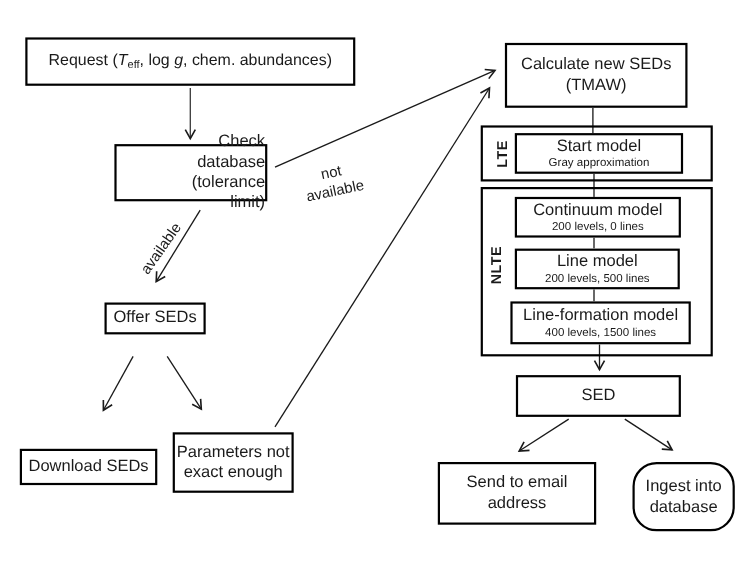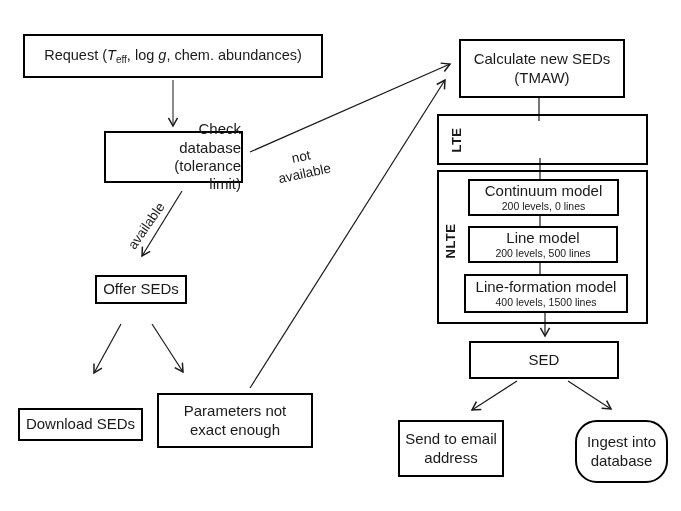--- a/index.html
+++ b/index.html
@@ -56,30 +56,30 @@
     white-space: nowrap;
   }
   .it { font-style: italic; }
   .sub { font-size: 10px; vertical-align: -3px; line-height: 0; }
 
   
   .b-request        { left: 23px;  top: 34px;  width: 300px; height: 44px; font-size: 14.5px; }
   .b-check          { left: 104px; top: 131px; width: 139px; height: 52px; padding-left: 35px; }
   .b-offer          { left: 95px;  top: 275px; width: 92px;  height: 29px; }
   .b-download       { left: 18px;  top: 408px; width: 125px; height: 33px; }
-  .b-params         { left: 157px; top: 393px; width: 156px; height: 55px; }
+  .b-params         { left: 157px; top: 393px; width: 110px; height: 55px; }
   .b-calculate      { left: 459px; top: 39px;  width: 166px; height: 59px; }
   .g-lte            { left: 437px; top: 114px; width: 211px; height: 51px; }
   .b-start          { left: 468px; top: 121px; width: 153px; height: 37px; }
   .g-nlte           { left: 437px; top: 170px; width: 211px; height: 154px; }
   .b-continuum      { left: 468px; top: 179px; width: 151px; height: 37px; }
   .b-linemodel      { left: 468px; top: 226px; width: 150px; height: 37px; }
   .b-lineformation  { left: 464px; top: 274px; width: 164px; height: 39px; }
   .b-sed            { left: 469px; top: 341px; width: 150px; height: 38px; }
-  .b-email          { left: 398px; top: 420px; width: 106px; height: 57px; }
+  .b-email          { left: 398px; top: 420px; width: 144px; height: 57px; }
   .b-ingest         { left: 575px; top: 420px; width: 93px;  height: 63px; border-radius: 22px; }
   .v-lte            { left: 441px; top: 129px; width: 30px;  height: 22px; }
   .v-nlte           { left: 430px; top: 230px; width: 40px;  height: 22px; }
   .el-not-available { left: 266px; top: 149px; width: 74px;  transform: rotate(-12deg); }
   .el-available     { left: 112px; top: 218px; width: 70px;  transform: rotate(-55deg); }
 </style>
 </head>
 <body>
 
 <div class="stage">
@@ -128,20 +128,24 @@
   </div>
 
   <div class="box b-calculate">
     <div>Calculate new SEDs</div>
     <div>(TMAW)</div>
   </div>
 
   <div class="group g-lte"></div>
   <div class="vlabel v-lte">LTE</div>
 
+  <div class="box inner b-start">
+    <div class="t">Start model</div>
+    <div class="s">Gray approximation</div>
+  </div>
 
   <div class="group g-nlte"></div>
   <div class="vlabel v-nlte">NLTE</div>
 
   <div class="box inner b-continuum">
     <div class="t">Continuum model</div>
     <div class="s">200 levels, 0 lines</div>
   </div>
 
   <div class="box inner b-linemodel">

